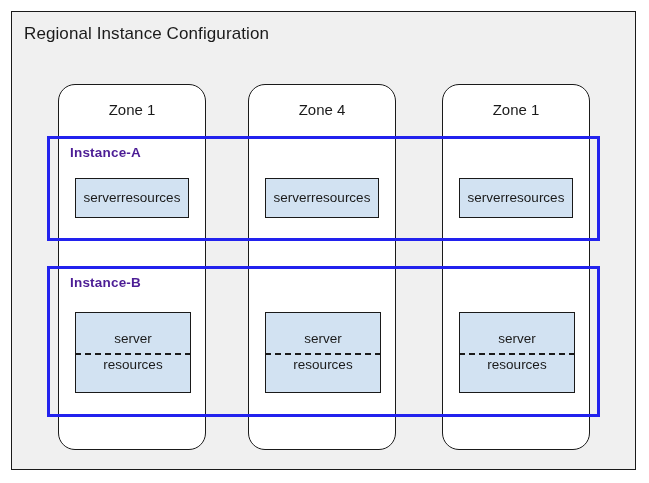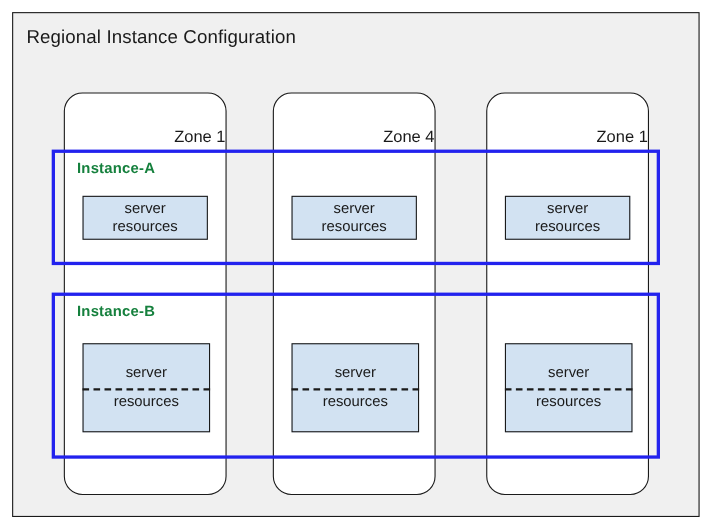--- a/index.html
+++ b/index.html
@@ -52,24 +52,24 @@
     border: 1px solid #1a1a1a;
     border-radius: 17px;
     box-sizing: border-box;
   }
   .zone-1 { left: 46px; }
   .zone-2 { left: 236px; }
   .zone-3 { left: 430px; }
 
   .zone-label {
     position: absolute;
-    top: 31px;
+    top: 16px;
     left: 0;
     width: 100%;
-    text-align: right;
+    text-align: center;
     font-size: 15px;
     color: #1a1a1a;
   }
 
   
   .instance-band {
     position: absolute;
     left: 35px;
     width: 553px;
     border: 3px solid #2222ee;
@@ -78,33 +78,33 @@
   }
   .instance-a { top: 124px; height: 105px; }
   .instance-b { top: 254px; height: 151px; }
 
   .instance-label {
     position: absolute;
     left: 20px;
     top: 6px;
     font-size: 13.5px;
     font-weight: bold;
-    color: #15803d;
+    color: #4c1d95;
     letter-spacing: 0.2px;
     white-space: nowrap;
   }
 
   
   .server-box {
     position: absolute;
     background: #d2e2f2;
     border: 1px solid #1a1a1a;
     box-sizing: border-box;
     display: flex;
-    flex-direction: column;
+    flex-direction: row;
     align-items: center;
     justify-content: center;
     font-size: 13.5px;
     color: #1a1a1a;
     line-height: 1.22;
   }
 
   
   .srv-a {
     top: 166px;

